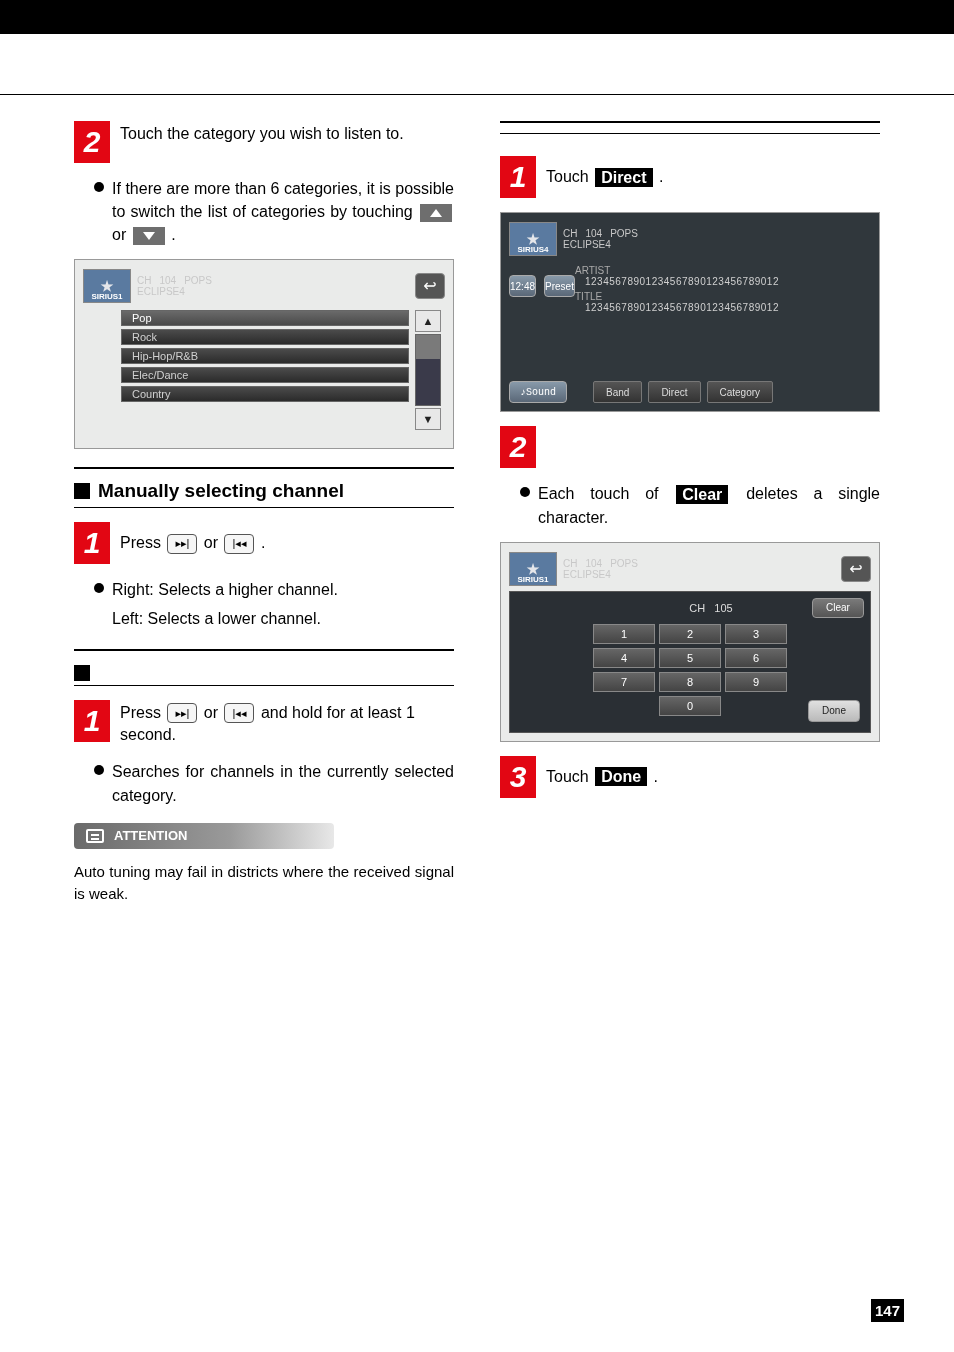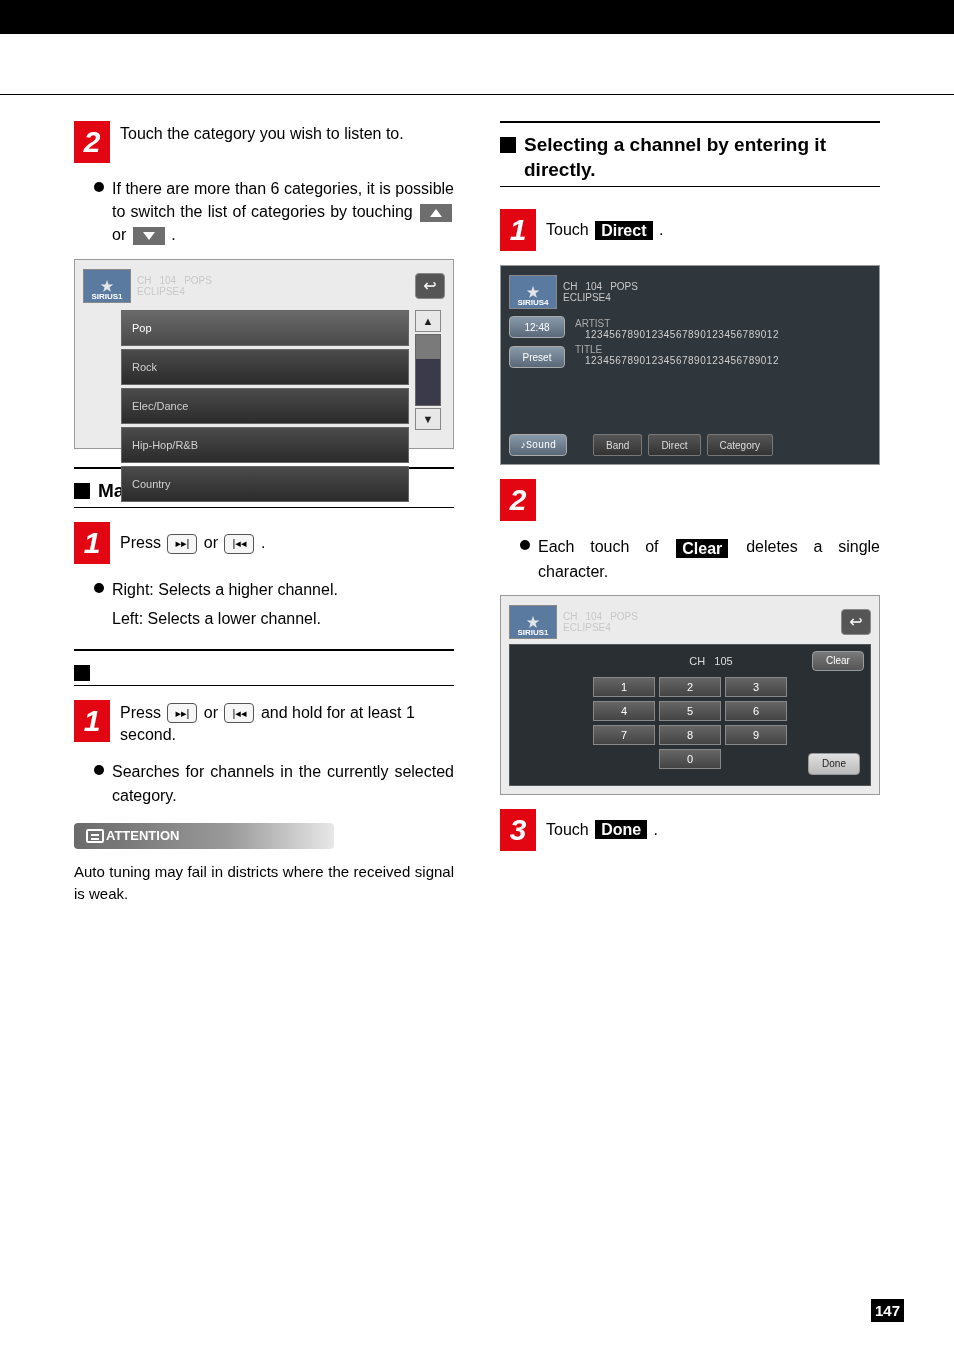--- a/index.html
+++ b/index.html
@@ -79,37 +79,37 @@
   .scr-back {
     width: 30px; height: 26px; background: #555; border-radius: 4px;
     border: 1px solid #888; color: #fff; display: flex;
     align-items: center; justify-content: center; font-size: 16px;
     margin-left: auto;
   }
   
   .scr-list { position: absolute; top: 50px; left: 46px; right: 44px; }
   .scr-list-item {
     background: linear-gradient(#4b4b4b, #2b2b2b);
-    border: 1px solid #666; height: 36px; margin-bottom: 3px;
+    border: 1px solid #666; height: 16px; margin-bottom: 3px;
     padding-left: 10px; display: flex; align-items: center;
     color: #d0d0d0; font-size: 11px;
   }
   .scr-list-item.sel { background: linear-gradient(#6a6a6a,#4a4a4a); color:#fff; }
   .scr-scroll { position:absolute; top:50px; right:12px; width:26px; }
   .scr-scroll-btn {
     height:22px; background:#e8e8e8; border:1px solid #888;
     display:flex; align-items:center; justify-content:center;
     font-size:11px; color:#222;
   }
   .scr-scroll-track { height: 72px; background:#3a3a4a; border:1px solid #666; margin:2px 0; }
   .scr-scroll-thumb { height:24px; background:#7a7a7a; }
   
   .scr2 { background:#30373c; }
   .scr2-body { position:absolute; top:50px; left:8px; right:8px; bottom:8px; }
-  .scr2-left { display:flex; flex-direction:column; gap:8px; width:56px; float:left; }
+  .scr2-left { display:flex; flex-direction:row; gap:8px; width:56px; float:left;margin-top:12px; }
   .scr2-pill {
     height:22px; border-radius:4px;
     background:linear-gradient(#889aaa,#5a6878); border:1px solid #aaa;
     color:#fff; font-size:10px; display:flex;
     align-items:center; justify-content:center;
   }
   .scr2-right { margin-left:66px; }
   .scr2-label { font-size:10px; color:#aaa; margin-top:2px; }
   .scr2-val { font-size:10px; color:#d0d0d0; margin-left:10px; margin-bottom:4px; letter-spacing:0.5px; word-break:break-all; }
   .scr2-footer {
@@ -146,21 +146,21 @@
   }
   .scr3-done {
     position:absolute; right:10px; bottom:10px;
     width:52px; height:22px; background:linear-gradient(#e0e0e0,#bababa);
     border:1px solid #999; border-radius:4px; color:#222;
     font-size:10px; display:flex; align-items:center; justify-content:center;
   }
   .attention-box {
     width: 260px; height: 26px; margin-top: 16px;
     background: linear-gradient(to right, #6a6a6a 0%, #9a9a9a 60%, #e8e8e8 100%);
-    border-radius: 4px; display:flex; align-items:center; gap:2px;
+    border-radius: 4px; display:flex; align-items:center; gap:10px;
     padding-left:12px; color:#fff; font-weight:bold; font-size:13px;
   }
   .attention-icon {
     width:18px; height:14px; border:2px solid #fff; border-radius:2px;
     position:relative; background:transparent;
   }
   .attention-icon::before, .attention-icon::after {
     content:""; position:absolute; left:3px; right:3px; height:2px; background:#fff;
   }
   .attention-icon::before { top:3px; }
@@ -219,22 +219,22 @@
             <span>104</span>
             <span>POPS</span>
           </div>
           <span>ECLIPSE4</span>
         </div>
         <div class="scr-back">↩</div>
       </div>
       <div class="scr-list">
         <div class="scr-list-item sel">Pop</div>
         <div class="scr-list-item">Rock</div>
+        <div class="scr-list-item">Hip-Hop/R&amp;B</div>
         <div class="scr-list-item">Elec/Dance</div>
-        <div class="scr-list-item">Hip-Hop/R&amp;B</div>
         <div class="scr-list-item">Country</div>
       </div>
       <div class="scr-scroll">
         <div class="scr-scroll-btn">▲</div>
         <div class="scr-scroll-track">
             <div class="scr-scroll-thumb"></div>
           </div>
         <div class="scr-scroll-btn">▼</div>
       </div>
     </div>
@@ -291,24 +291,20 @@
       <div class="attention-icon"></div>
       <span>ATTENTION</span>
     </div>
     <div class="attention-text">Auto tuning may fail in districts where the received signal is weak.</div>
 
   </div>
 
   <div class="col-right">
 
     <hr class="section-divider" style="margin-top:0;">
-    <div class="section-head">
-      <div class="section-square"></div>
-      <div class="section-title">Selecting a channel by entering it directly.</div>
-    </div>
     <hr class="sub-divider">
 
     <div class="step-row" style="margin-top:22px;">
       <div class="step-num">1</div>
       <div class="step-text" style="padding-top:10px;">
         <span>Touch </span>
         <span class="inline-label">Direct</span>
         <span>.</span>
       </div>
     </div>

